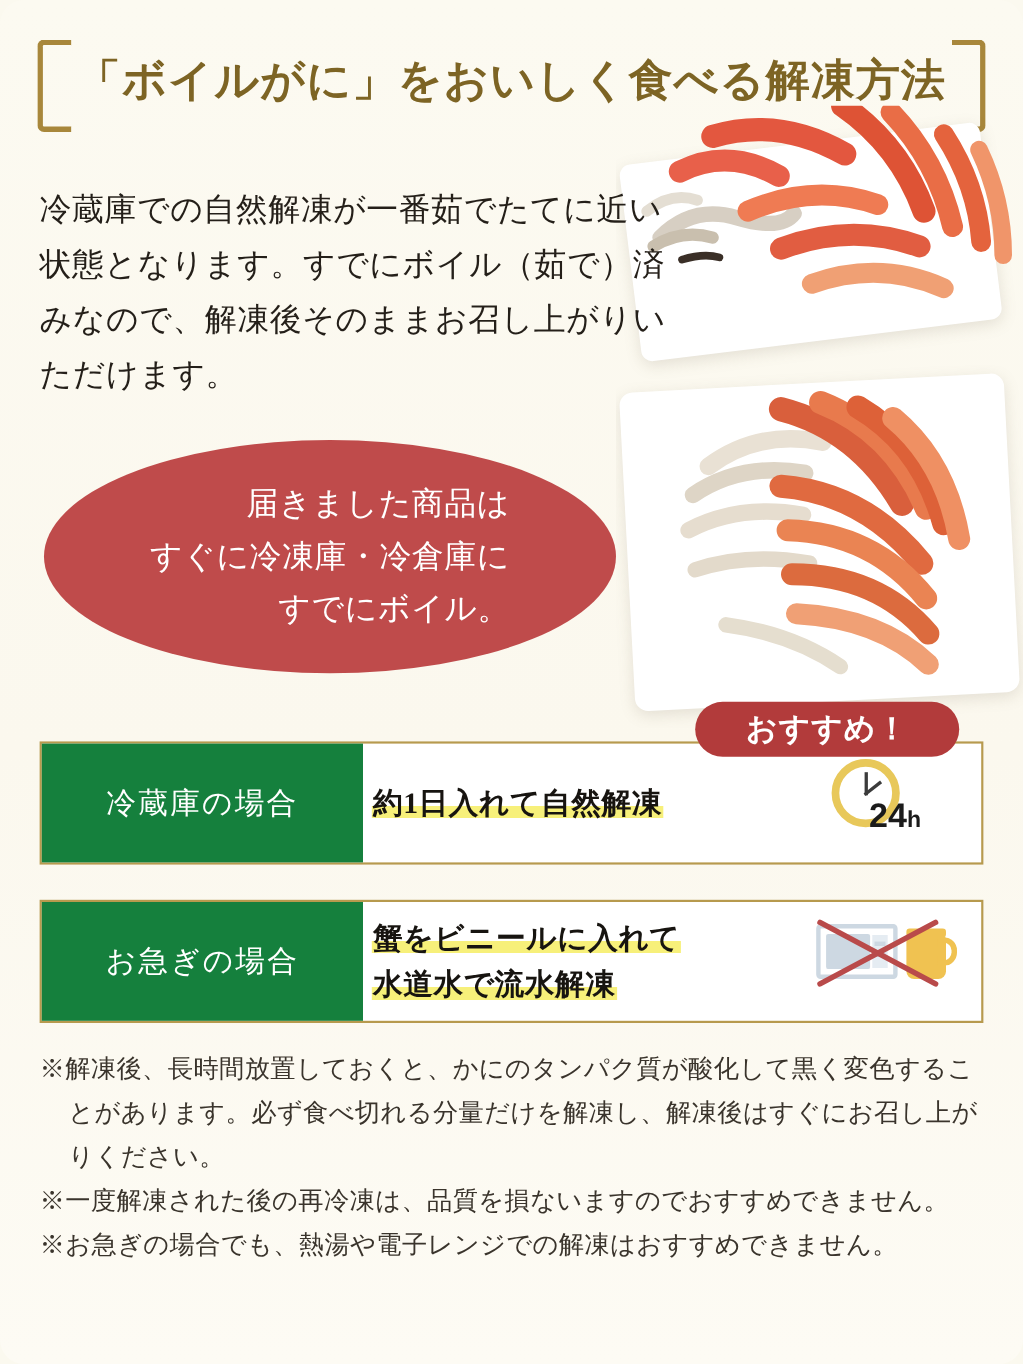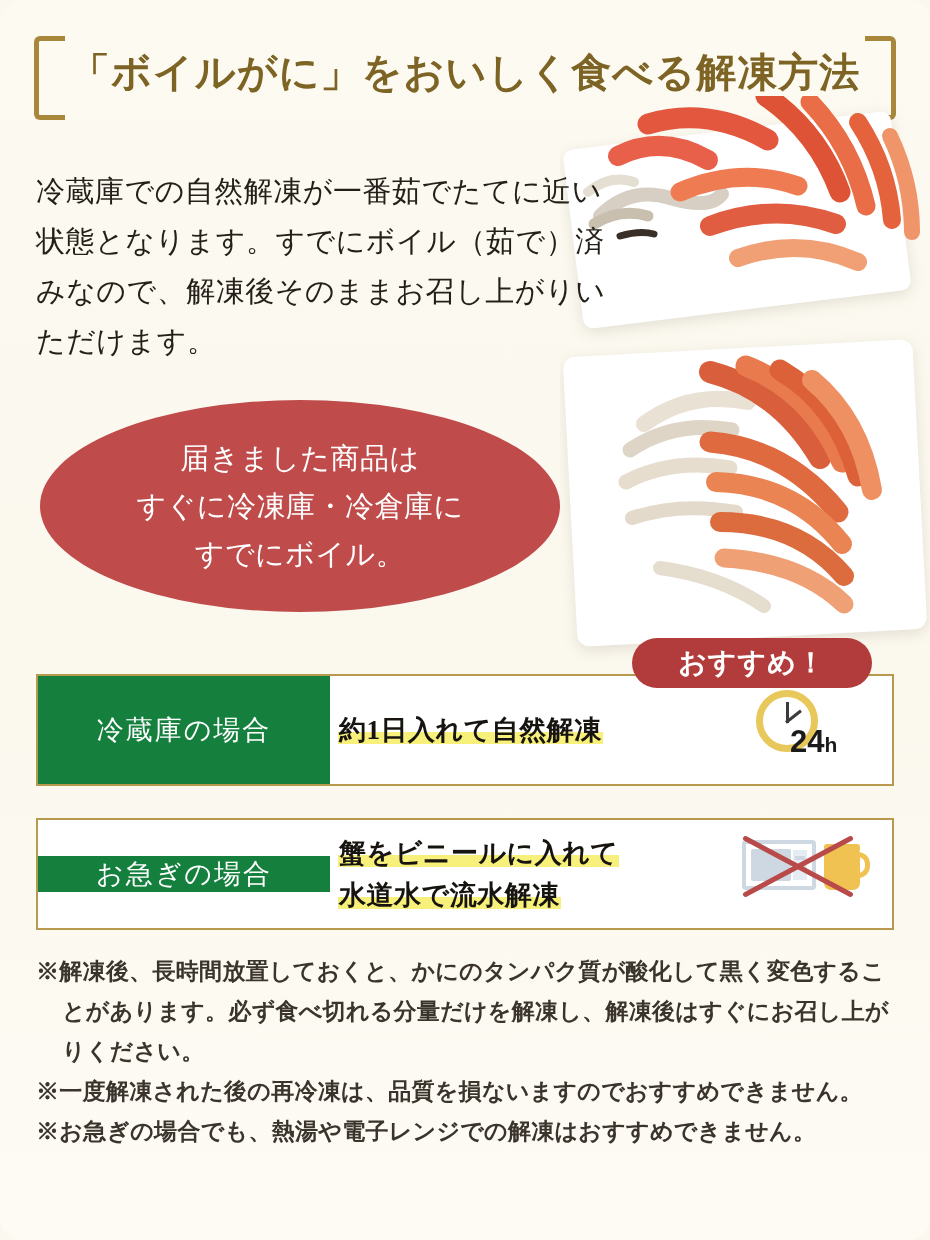--- a/index.html
+++ b/index.html
@@ -130,21 +130,21 @@
     display: flex;
     align-items: center;
     justify-content: center;
     text-align: center;
     color: #ffffff;
     font-size: 29px;
     line-height: 48px;
     letter-spacing: 0.5px;
     font-weight: 500;
   }
-  .ellipse-note .lines span { display: block; }
+  .ellipse-note .lines span { display: block; text-align: right; }
 
   
   .recommend-badge {
     position: absolute;
     left: 632px;
     top: 638px;
     width: 240px;
     height: 50px;
     background: #b23b3b;
     border-radius: 25px;
@@ -164,21 +164,21 @@
     left: 36px;
     width: 858px;
     height: 112px;
     border: 2px solid #b79a4e;
     box-sizing: border-box;
     background: #ffffff;
     display: flex;
     align-items: stretch;
   }
   .row1 { top: 674px; }
-  .row2 { top: 818px; align-items: center; }
+  .row2 { top: 818px; }
   .method-label {
     width: 292px;
     background: #15803d;
     color: #ffffff;
     font-size: 27px;
     font-weight: 400;
     display: flex;
     align-items: center;
     justify-content: center;
     letter-spacing: 2px;
@@ -344,21 +344,20 @@
     width: 866px;
     font-size: 23px;
     line-height: 40px;
     color: #3a342c;
     letter-spacing: 0.3px;
   }
   .note-item {
     display: block;
     margin-bottom: 0;
     text-indent: 0;
-    font-weight: bold;
   }
   .note-item.indent {
     padding-left: 26px;
     text-indent: -26px;
   }
 </style>
 </head>
 <body>
 
 <div class="page">

